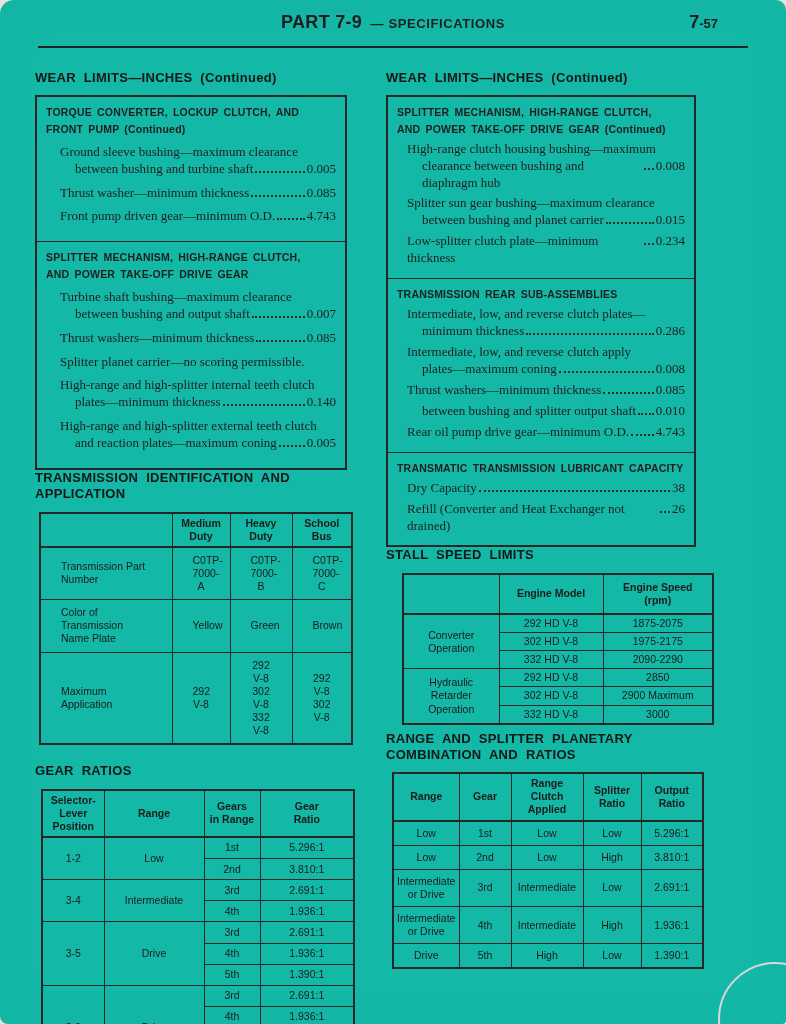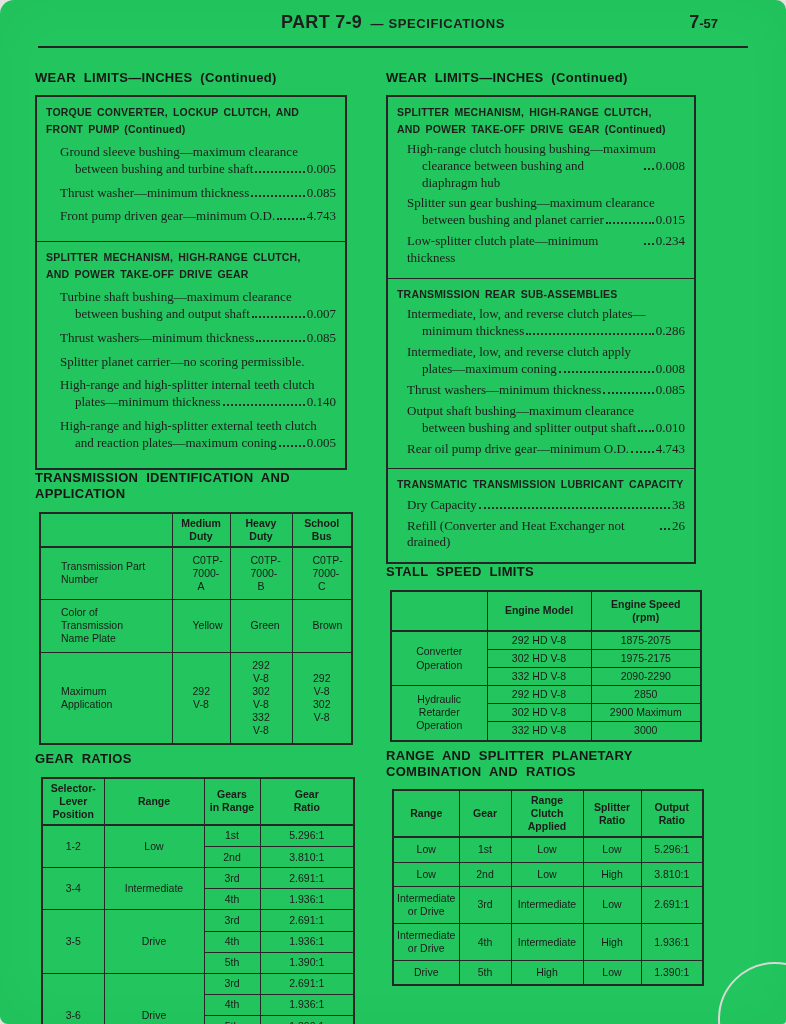--- a/index.html
+++ b/index.html
@@ -1,20 +1,20 @@
 <!DOCTYPE html>
 <html><head>
 <meta charset="utf-8">
 <style>
   html,body { margin:0; padding:0; background:#e4e3e1; }
   .page {
     position:relative;
     width:786px; height:1024px;
     margin:0 auto;
-    background:#22c55e;
+    background:#14b8a6;
     color:#1e1e1e;
     border-radius:14px 10px 4px 8px;
     box-shadow: inset 0 0 60px rgba(0,0,0,0.025);
     overflow:hidden;
     font-family:"Liberation Sans", sans-serif;
   }
   .curl {
     position:absolute; right:-46px; bottom:-52px;
     width:110px; height:110px;
     border:2px solid #d9d8d5; border-radius:50%;
@@ -65,21 +65,21 @@
     border:1px solid #262626;
     font-size:10.5px; line-height:1.25; color:#1b1b1b;
     text-align:center; vertical-align:middle;
     white-space:pre-line; padding:3px 3px;
   }
   thead th { font-weight:bold; border-bottom:2px solid #262626; }
   td.lbl { text-align:left; padding-left:9px; }
 
   .t-transid { width:312px; margin-left:4px; }
   .t-transid td { padding:6px 20px; }
-  .t-stall   { width:310px; margin-left:4px; }
+  .t-stall   { width:310px; margin-left:16px; }
   .t-stall thead th { padding:6px 3px; }
   .t-stall td { padding:2px 3px; }
   .t-gear    { width:312px; margin-left:6px; }
   .t-gear td { padding:3.5px 3px; }
   .t-range   { width:310px; margin-left:6px; }
   .t-range td { padding:5px 3px; }
 
   .mt-sec { margin-top:40px; }
 </style>
 </head>
@@ -214,21 +214,21 @@
             <td>292 V-8</td>
             <td>292 V-8
 302 V-8
 332 V-8</td>
             <td>292 V-8
 302 V-8</td>
           </tr>
         </tbody>
       </table>
 
-      <h2 class="sec" style="margin-top:6px">GEAR RATIOS</h2>
+      <h2 class="sec" style="margin-top:18px">GEAR RATIOS</h2>
       <table class="t-gear">
         <colgroup>
             <col style="width:62px">
             <col style="width:100px">
             <col style="width:56px">
             <col style="width:94px">
           </colgroup>
         <thead>
           <tr>
             <th>Selector-Lever
@@ -356,21 +356,20 @@
             </div>
           </div>
           <div class="spec" style="margin:4px 0 4px 10px">
             <div class="row">
               <span>Thrust washers—minimum thickness</span>
               <span class="leader"></span>
               <span class="val">0.085</span>
             </div>
           </div>
           <div class="spec" style="margin:4px 0 4px 10px">
-            <div>Output shaft bushing—maximum clearance</div>
             <div class="row indent">
               <span>between bushing and splitter output shaft</span>
               <span class="leader"></span>
               <span class="val">0.010</span>
             </div>
           </div>
           <div class="spec" style="margin:4px 0 2px 10px">
             <div class="row">
               <span>Rear oil pump drive gear—minimum O.D.</span>
               <span class="leader"></span>

